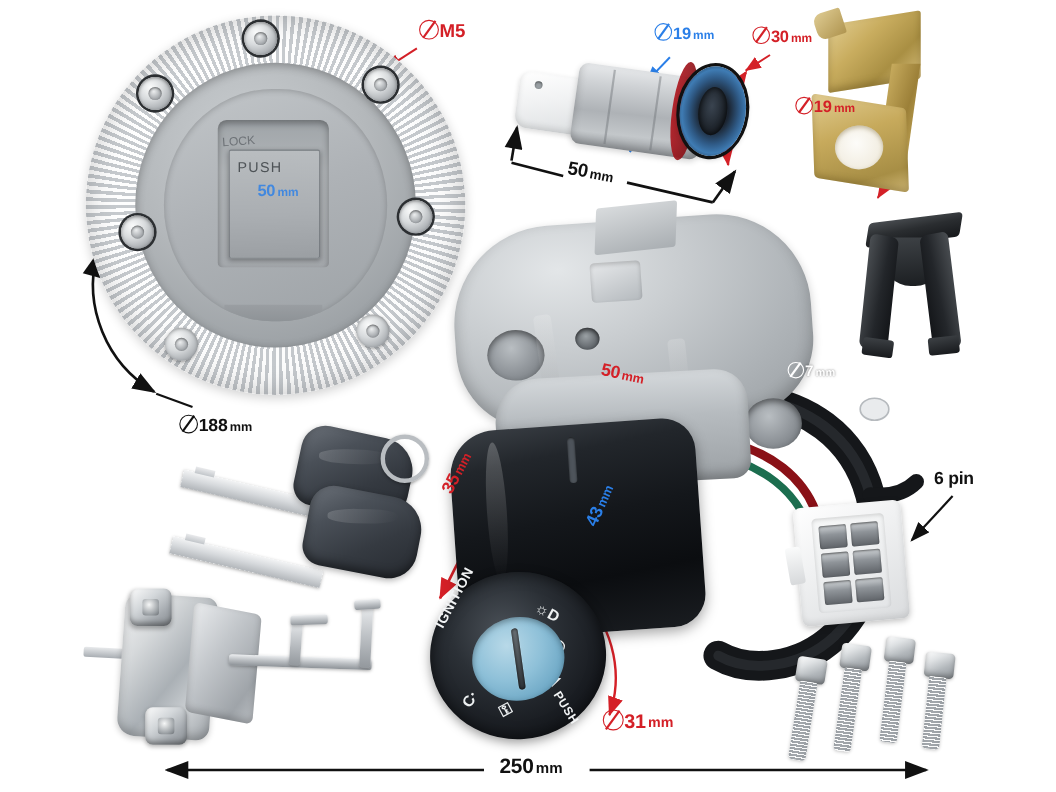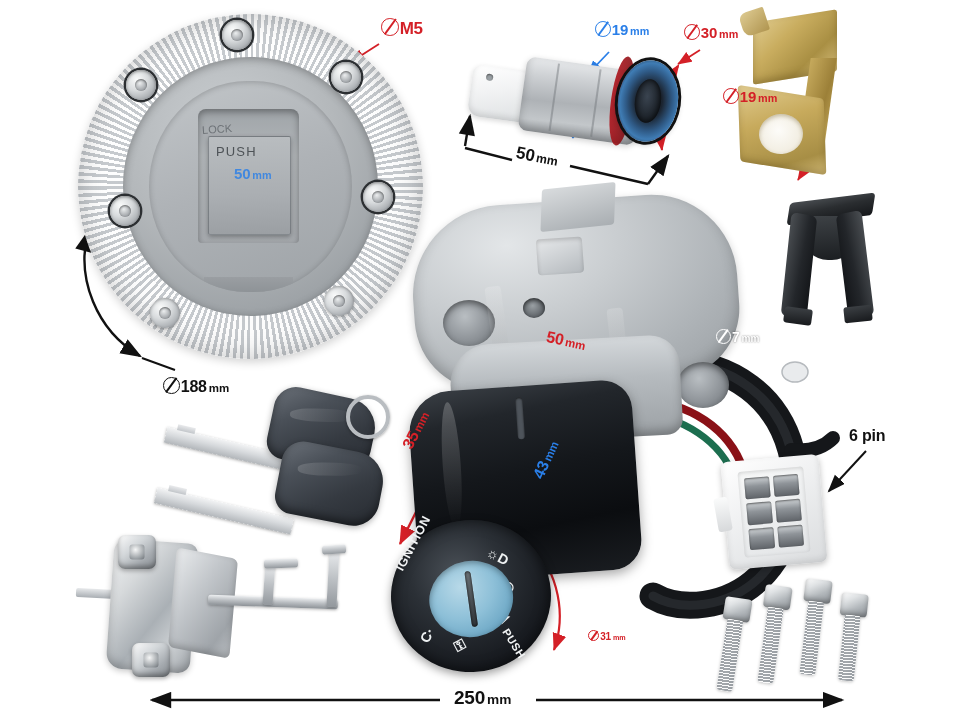--- a/index.html
+++ b/index.html
@@ -702,21 +702,21 @@
   </div>
 
   <div class="ann red" style="left:407px;top:440px;font-size:16px;transform:rotate(-63deg);transform-origin:left center;">
     <span>35</span><span class="unit">mm</span>
   </div>
 
   <div class="ann blue" style="left:538px;top:470px;font-size:16px;transform:rotate(-66deg);transform-origin:left center;">
     <span>43</span><span class="unit">mm</span>
   </div>
 
-  <div class="ann red" style="left:548px;top:630px;font-size:10px;margin-left:40px;">
+  <div class="ann red" style="left:548px;top:645px;font-size:18px;">
     <span class="dia"></span><span>31</span><span class="unit">mm</span>
   </div>
 
   <div class="ann black" style="left:849px;top:428px;font-size:16px;text-align:right;">
     <span>6 pin</span>
   </div>
 
   <div class="ann black" style="left:454px;top:688px;font-size:19px;">
     <span>250</span><span class="unit">mm</span>
   </div>

